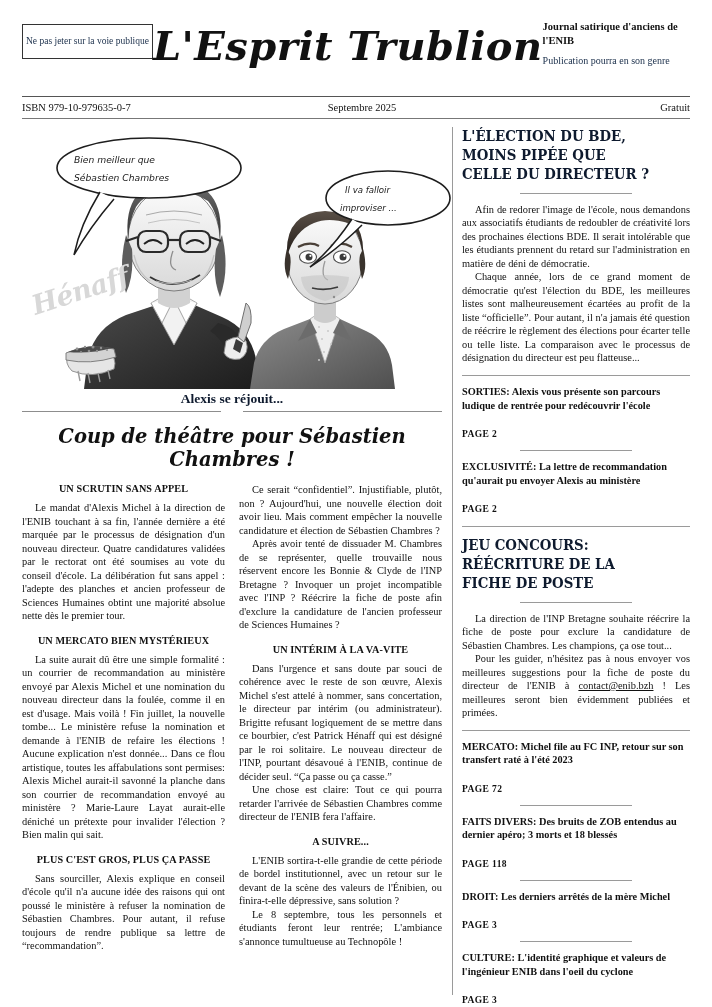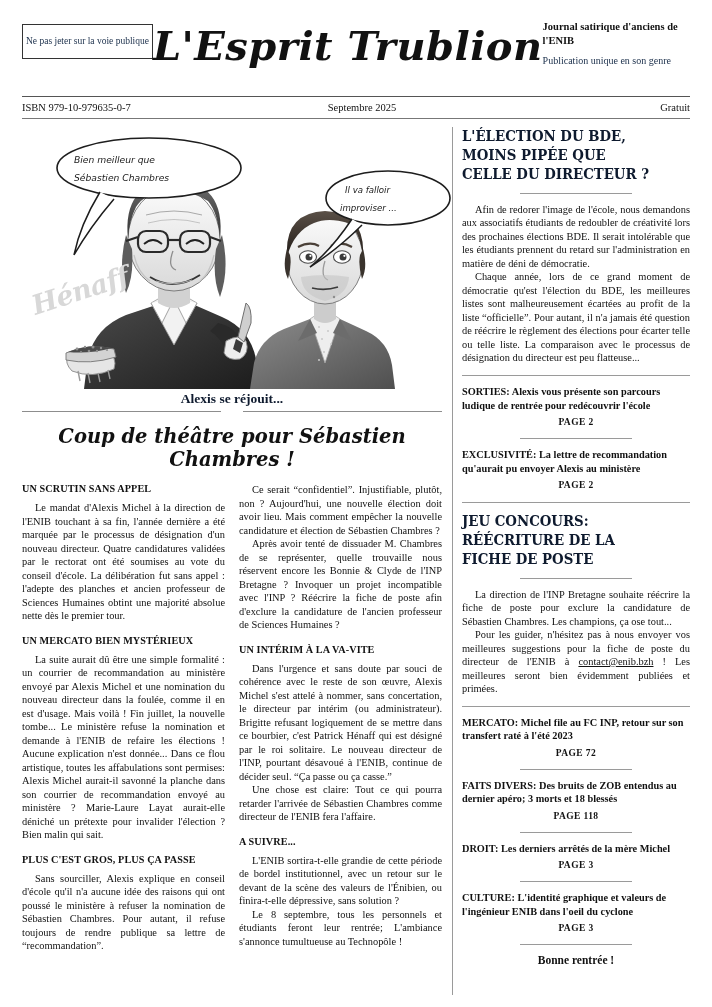--- a/index.html
+++ b/index.html
@@ -81,21 +81,21 @@
     font-style:italic;font-weight:700;
     font-size:19.5px;
     margin:13px 0 12px 0;
     color:#111;
   }
 
   
   .art-cols{display:flex;gap:14px;}
   .art-col{flex:1;}
   .sect-head{
-    font-weight:700;
+    text-align:center;font-weight:700;
     font-size:10.2px;letter-spacing:0.1px;
     margin:0 0 7px 0;color:#111;
   }
   .sect-head.spaced{margin-top:12px;}
   p.body{
     margin:0 0 0 0;
     font-size:10.4px;
     line-height:1.30;
     text-align:justify;
     text-indent:13px;
@@ -117,37 +117,37 @@
   }
   .rc-rule-short{
     width:112px;margin:9px auto 9px auto;border-top:1px solid #9a9a9a;
   }
   .rc-rule-full{border-top:1px solid #9a9a9a;margin:10px 0 9px 0;}
   p.rc-body{
     margin:0;font-size:10.4px;line-height:1.30;
     text-align:justify;text-indent:13px;color:#111;
   }
   .teaser{font-weight:700;font-size:10.3px;line-height:1.33;color:#111;}
-  .teaser .pg{font-weight:700;font-size:9.5px;letter-spacing:0.4px;display:block;margin-top:4px;text-align:center;}
+  .teaser .pg{font-weight:700;font-size:9.5px;letter-spacing:0.4px;display:block;margin-top:16px;}
   .mail{text-decoration:underline;}
   .closing{text-align:center;font-weight:700;font-size:11.5px;margin-top:9px;color:#111;}
 </style>
 </head>
 <body>
 
 <div class="page">
 
   <div class="masthead">
     <div class="notice-box">Ne pas jeter sur la voie publique</div>
     <div class="title-wrap">
       <div class="paper-title">L'Esprit Trublion</div>
     </div>
     <div class="right-head">
       <div class="rh1">Journal satirique d'anciens de l'ENIB</div>
-      <div class="rh2">Publication unique en son genre</div>
+      <div class="rh2">Publication pourra en son genre</div>
     </div>
   </div>
 
   <div class="rule-thick"></div>
   <div class="infoline-wrap">
     <div class="infoline">
       <span>ISBN 979-10-979635-0-7</span>
       <span class="mid">Septembre 2025</span>
       <span>Gratuit</span>
     </div>

